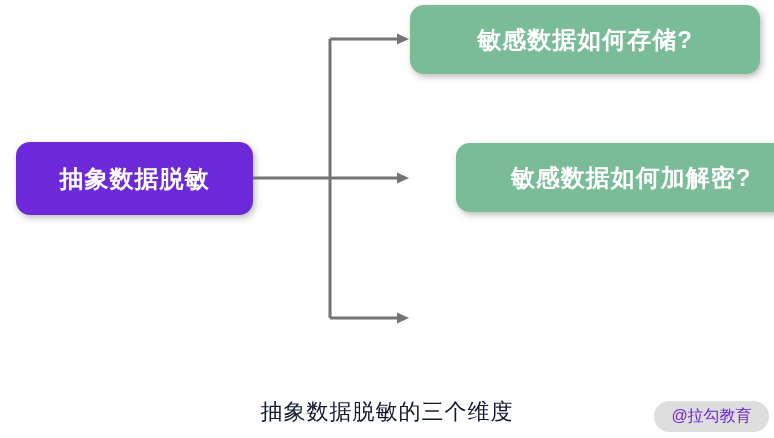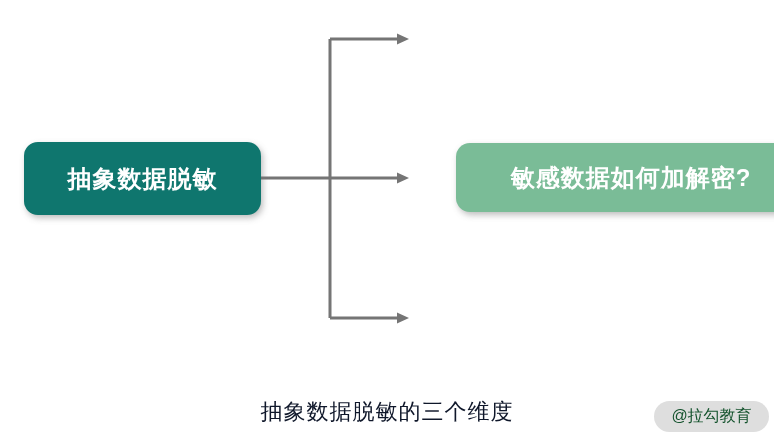--- a/index.html
+++ b/index.html
@@ -29,25 +29,25 @@
     justify-content: center;
     border-radius: 14px;
     color: #ffffff;
     font-weight: bold;
     font-size: 24px;
     letter-spacing: 1px;
     box-shadow: 2px 3px 6px rgba(110, 110, 110, 0.45);
     text-align: center;
   }
   .node-root {
-    left: 24px;
+    left: 16px;
     top: 142px;
     width: 237px;
     height: 73px;
-    background: #0f766e;
+    background: #6d28d9;
   }
   .node-branch {
     left: 410px;
     width: 350px;
     height: 69px;
     background: #7abc97;
   }
   .node-branch-1 { top: 5px; }
   .node-branch-2 { top: 143px; margin-left: 46px; }
   .node-branch-3 { top: 283px; }
@@ -62,21 +62,21 @@
     letter-spacing: 1px;
   }
   .watermark {
     position: absolute;
     right: 5px;
     top: 401px;
     width: 115px;
     height: 31px;
     border-radius: 16px;
     background: #dedede;
-    color: #14532d;
+    color: #6d28d9;
     font-size: 16px;
     display: flex;
     align-items: center;
     justify-content: center;
   }
 </style>
 </head>
 <body>
 
 <div class="canvas">
@@ -90,20 +90,23 @@
     </g>
     <polygon points="409,39 397,33.5 397,44.5" fill="#757575"></polygon>
     <polygon points="409,178 397,172.5 397,183.5" fill="#757575"></polygon>
     <polygon points="409,318 397,312.5 397,323.5" fill="#757575"></polygon>
   </svg>
 
   <div class="node node-root">
     <span>抽象数据脱敏</span>
   </div>
 
+  <div class="node node-branch node-branch-1">
+    <span>敏感数据如何存储?</span>
+  </div>
 
   <div class="node node-branch node-branch-2">
     <span>敏感数据如何加解密?</span>
   </div>
 
 
   <div class="caption">抽象数据脱敏的三个维度</div>
 
   <div class="watermark">
     <span>@拉勾教育</span>

